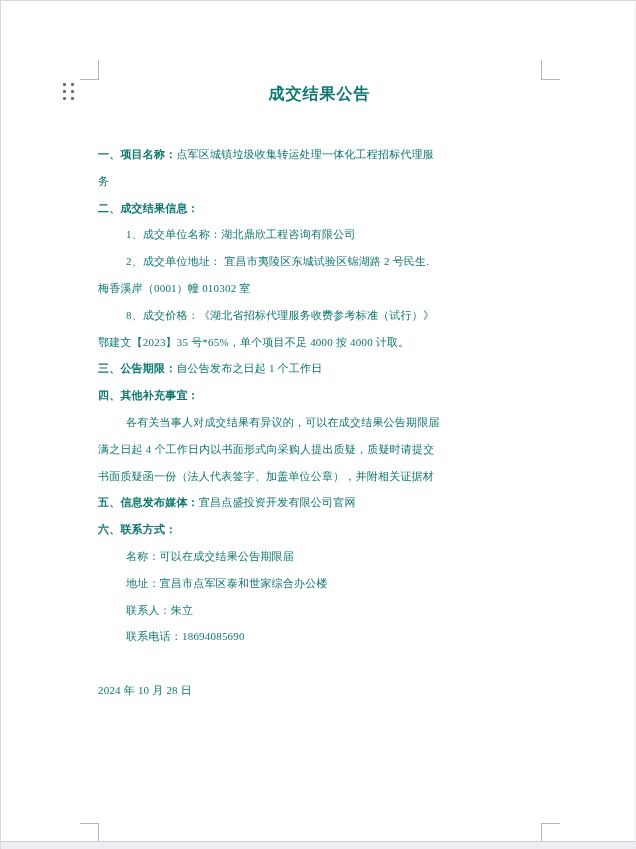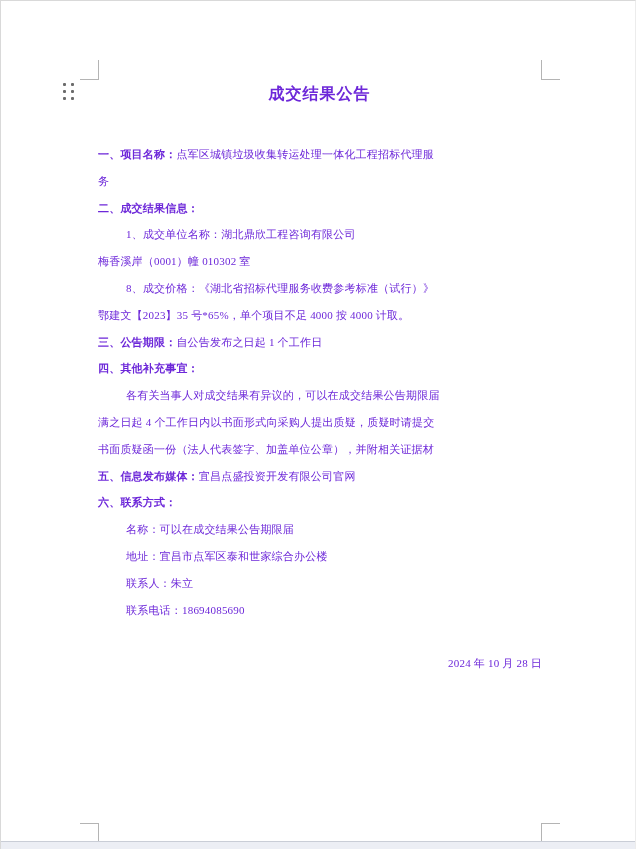--- a/index.html
+++ b/index.html
@@ -5,21 +5,21 @@
   html,body{margin:0;padding:0;background:#ffffff;}
   .page{
     position:relative;
     width:636px;height:849px;
     background:#ffffff;
     border-top:1px solid #d9d9d9;
     border-left:1px solid #d9d9d9;
     border-right:1px solid #ececec;
     box-sizing:border-box;
     font-family:"Liberation Serif","DejaVu Serif",serif;
-    color:#6d28d9;
+    color:#0f766e;
     overflow:hidden;
   }
   
   .mark{position:absolute;width:18px;height:19px;}
   .mark.tl{left:79px;top:59px;border-right:1px solid #b4b4b4;border-bottom:1px solid #b4b4b4;}
   .mark.tr{left:540px;top:59px;border-left:1px solid #b4b4b4;border-bottom:1px solid #b4b4b4;}
   .mark.bl{left:79px;top:822px;border-right:1px solid #b4b4b4;border-top:1px solid #b4b4b4;}
   .mark.br{left:540px;top:822px;border-left:1px solid #b4b4b4;border-top:1px solid #b4b4b4;}
   
   .handle{
@@ -35,21 +35,21 @@
   }
   
   .content{
     position:absolute;left:97px;top:132px;width:446px;
     font-size:11px;line-height:26.8px;letter-spacing:0.2px;margin-top:8px;
   }
   .line{white-space:nowrap;height:26.8px;}
   .ind{padding-left:28px;}
   .b{font-weight:bold;}
   .spacer{height:27px;}
-  .date{text-align:right;padding-right:2px;}
+  .date{padding-right:2px;}
   
   .bottombar{
     position:absolute;left:0;right:0;bottom:0;height:7px;
     background:#eceef4;border-top:1px solid #c9cdd6;
   }
 </style>
 </head>
 <body>
 
 <div class="page">
@@ -68,20 +68,21 @@
       <i></i>
   </div>
 
   <div class="title">成交结果公告</div>
 
   <div class="content">
     <div class="line"><span class="b">一、项目名称：</span><span>点军区城镇垃圾收集转运处理一体化工程招标代理服</span></div>
     <div class="line"><span class="b"></span><span>务</span></div>
     <div class="line"><span class="b">二、成交结果信息：</span><span></span></div>
     <div class="line ind"><span class="b"></span><span>1、成交单位名称：湖北鼎欣工程咨询有限公司</span></div>
+    <div class="line ind"><span class="b"></span><span>2、成交单位地址：  宜昌市夷陵区东城试验区锦湖路 2 号民生.</span></div>
     <div class="line"><span class="b"></span><span>梅香溪岸（0001）幢 010302 室</span></div>
     <div class="line ind"><span class="b"></span><span>8、成交价格：《湖北省招标代理服务收费参考标准（试行）》</span></div>
     <div class="line"><span class="b"></span><span>鄂建文【2023】35 号*65%，单个项目不足 4000 按 4000 计取。</span></div>
     <div class="line"><span class="b">三、公告期限：</span><span>自公告发布之日起 1 个工作日</span></div>
     <div class="line"><span class="b">四、其他补充事宜：</span><span></span></div>
     <div class="line ind"><span class="b"></span><span>各有关当事人对成交结果有异议的，可以在成交结果公告期限届</span></div>
     <div class="line"><span class="b"></span><span>满之日起 4 个工作日内以书面形式向采购人提出质疑，质疑时请提交</span></div>
     <div class="line"><span class="b"></span><span>书面质疑函一份（法人代表签字、加盖单位公章），并附相关证据材</span></div>
     <div class="line"><span class="b">五、信息发布媒体：</span><span>宜昌点盛投资开发有限公司官网</span></div>
     <div class="line"><span class="b">六、联系方式：</span><span></span></div>

